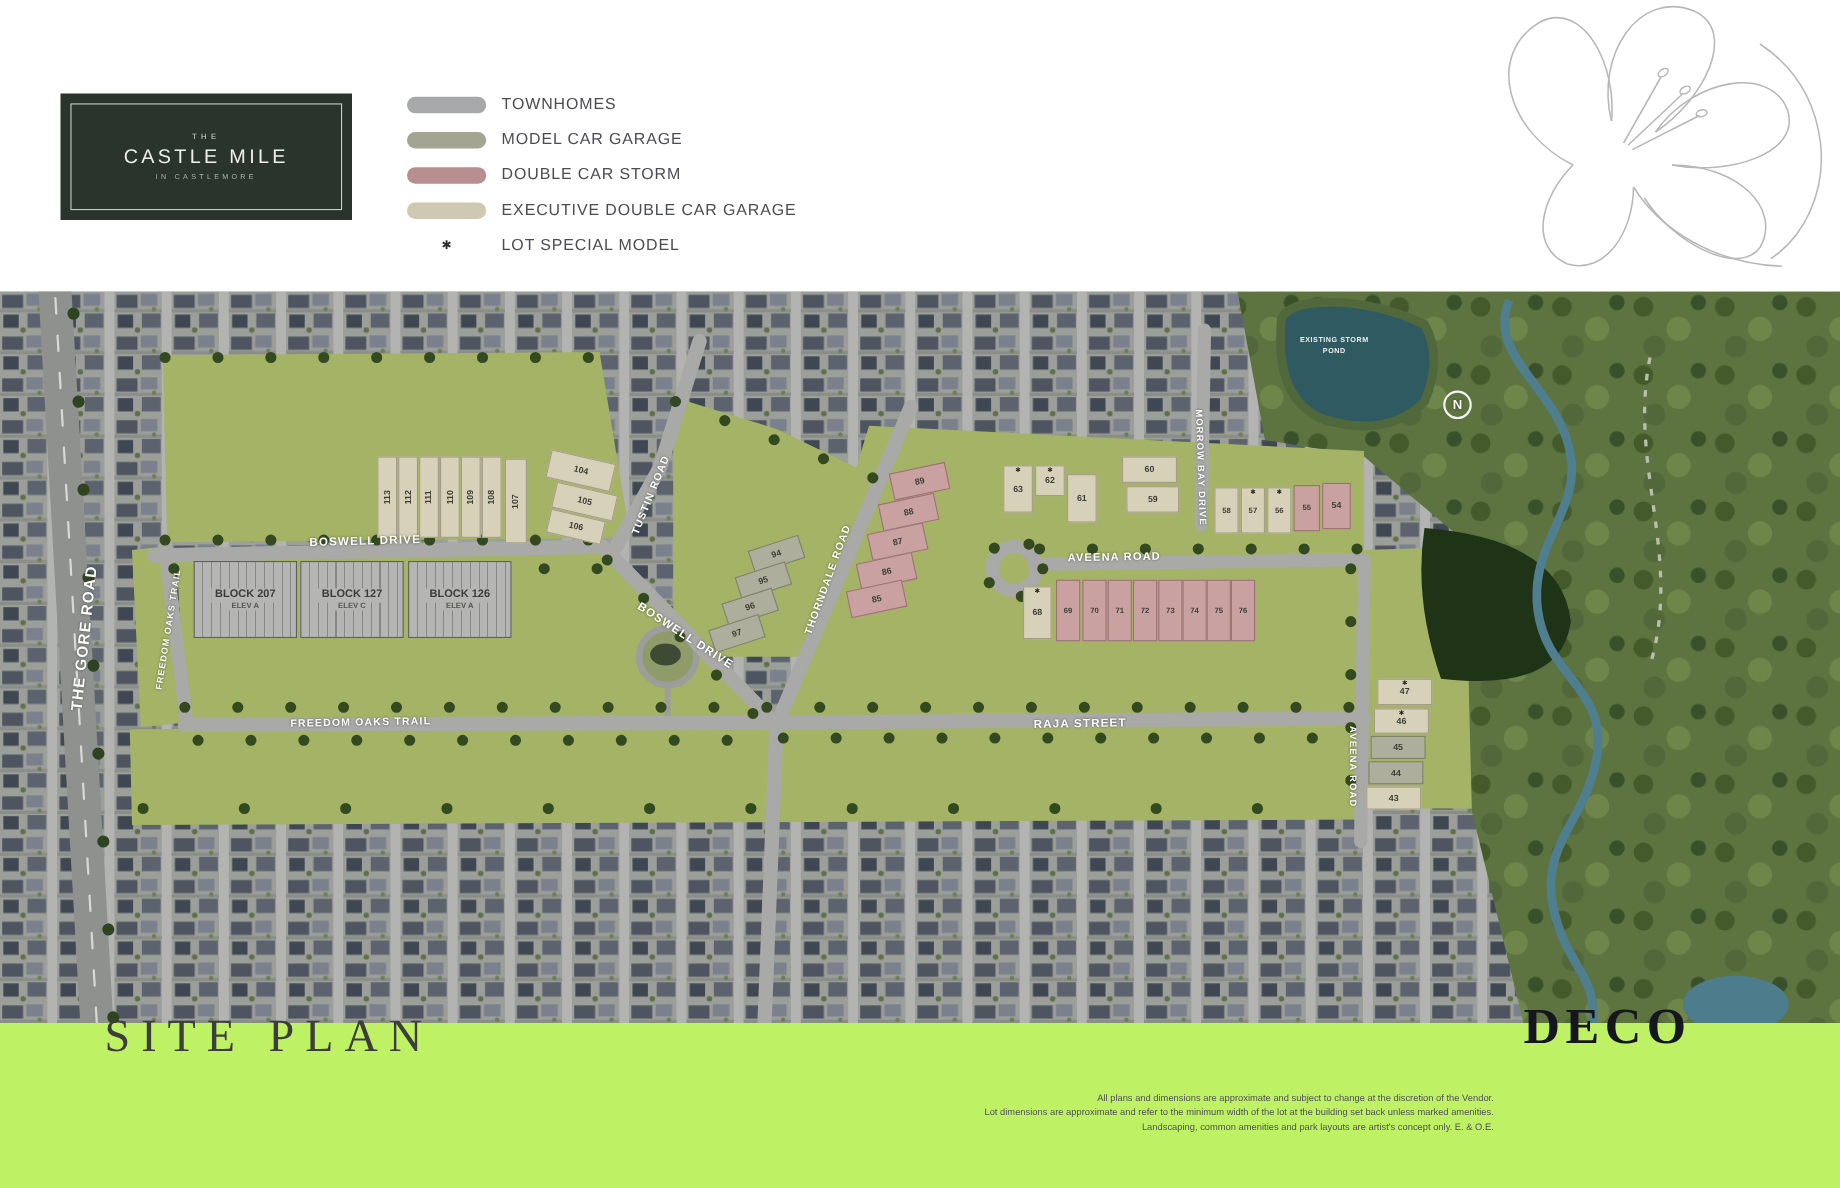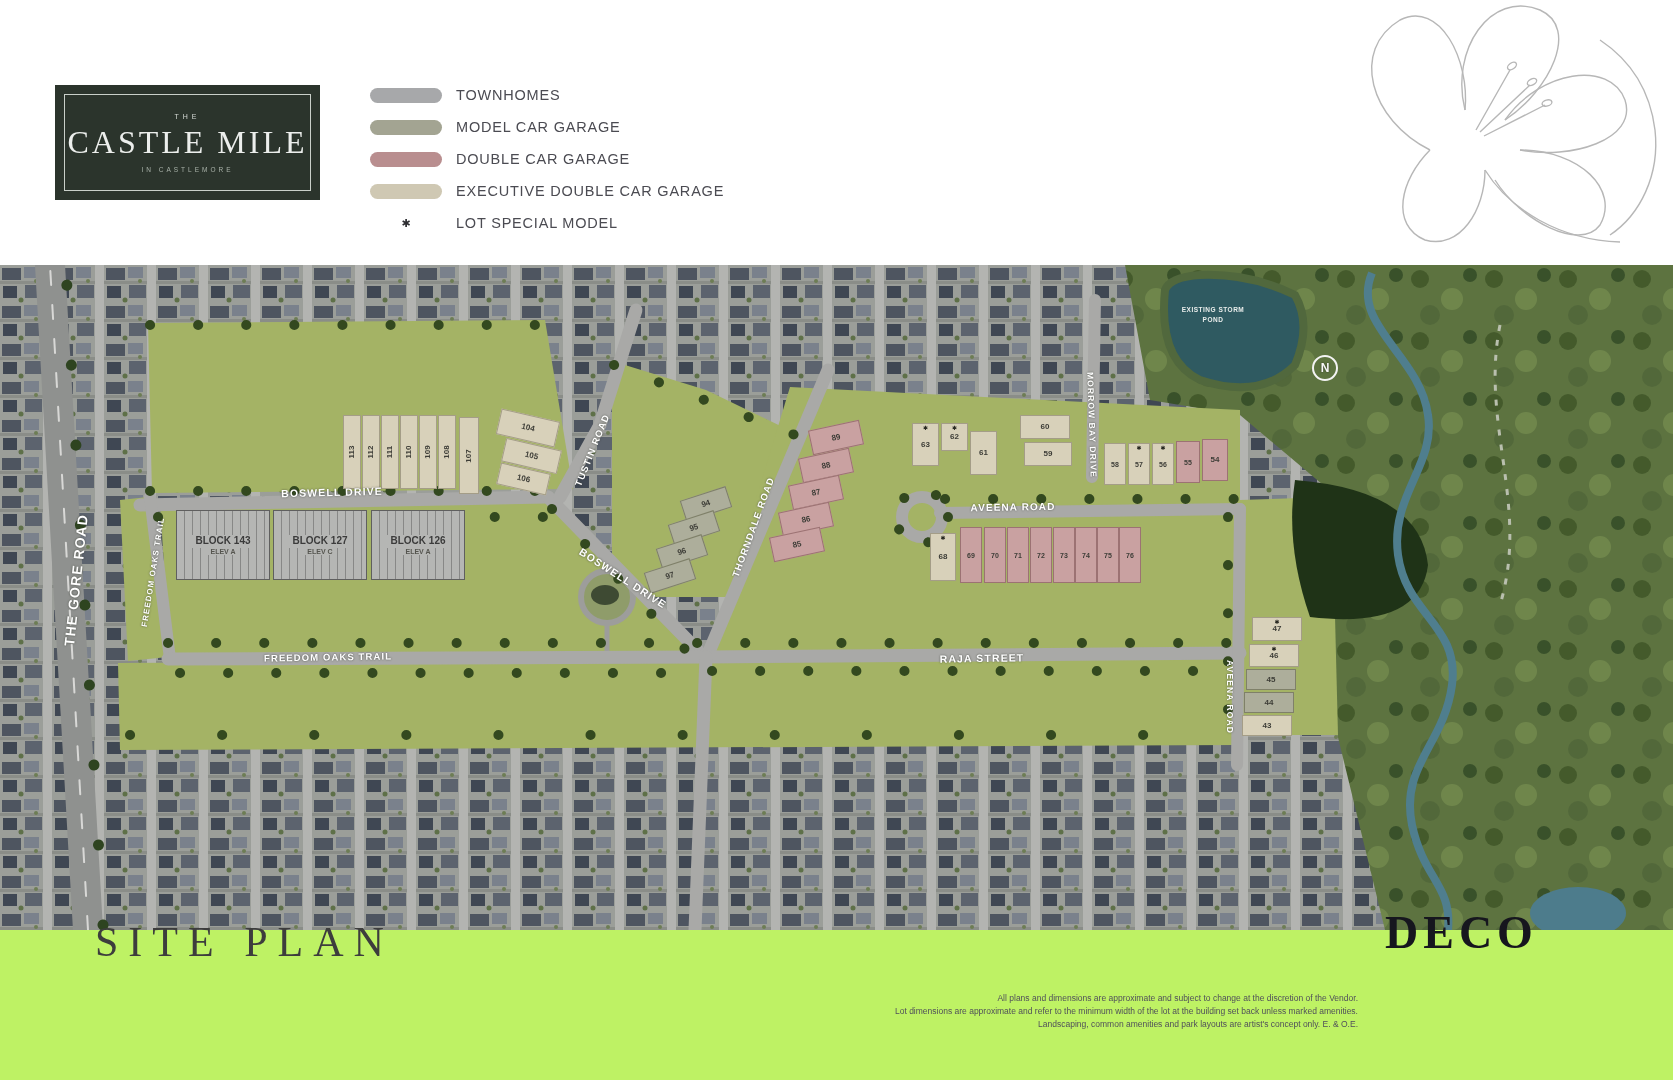--- a/index.html
+++ b/index.html
@@ -5,21 +5,21 @@
   html,body{margin:0;padding:0;background:#ffffff;}
   body{width:1673px;height:1080px;overflow:hidden;font-family:"Liberation Sans",sans-serif;}
   .page{position:relative;width:1673px;height:1080px;background:#fff;}
 
   
   .header{position:absolute;left:0;top:0;width:1673px;height:265px;background:#fff;}
   .logo{position:absolute;left:55px;top:85px;width:265px;height:115px;background:#2b342c;
         display:flex;flex-direction:column;align-items:center;justify-content:center;}
   .logo-frame{position:absolute;inset:9px;border:1px solid #c9cfc9;pointer-events:none;}
   .logo-the{font-size:7px;letter-spacing:4px;color:#d6dbd6;margin-bottom:4px;}
-  .logo-main{font-family:Liberation Serif, serif;font-size:32px;letter-spacing:3px;color:#eceeec;font-weight:400;white-space:nowrap;}
+  .logo-main{font-family:Liberation Sans, sans-serif;font-size:18px;letter-spacing:3px;color:#eceeec;font-weight:400;white-space:nowrap;}
   .logo-sub{font-size:6.5px;letter-spacing:3px;color:#a9b2a9;margin-top:5px;}
 
   .legend{position:absolute;left:370px;top:79px;margin:0;padding:0;list-style:none;}
   .legend-row{display:flex;align-items:center;height:32px;}
   .legend-swatch{width:72px;height:15px;border-radius:8px;margin-right:14px;flex:none;}
   .legend-star{width:72px;text-align:center;margin-right:14px;font-size:11px;color:#2e2e32;flex:none;line-height:15px;}
   .legend-label{font-size:14.5px;letter-spacing:.8px;color:#4b4b52;}
 
   .flower{position:absolute;left:1280px;top:0;width:393px;height:250px;}
 
@@ -75,21 +75,21 @@
         <li class="legend-row">
           <span class="legend-swatch" style="background: rgb(167, 168, 170);"></span>
           <span class="legend-label">TOWNHOMES</span>
         </li>
         <li class="legend-row">
           <span class="legend-swatch" style="background: rgb(163, 164, 146);"></span>
           <span class="legend-label">MODEL CAR GARAGE</span>
         </li>
         <li class="legend-row">
           <span class="legend-swatch" style="background: rgb(185, 142, 143);"></span>
-          <span class="legend-label">DOUBLE CAR GARAGE</span>
+          <span class="legend-label">DOUBLE CAR STORM</span>
         </li>
         <li class="legend-row">
           <span class="legend-swatch" style="background: rgb(207, 200, 179);"></span>
           <span class="legend-label">EXECUTIVE DOUBLE CAR GARAGE</span>
         </li>
         <li class="legend-row">
           <span class="legend-star">✱</span>
           <span class="legend-label">LOT SPECIAL MODEL</span>
         </li>
       </ul>
@@ -326,21 +326,21 @@
         </div>
         <div class="lot lot-single" style="left: 1244px; top: 427px; width: 50px; height: 21px;">
           <span class="lot-num">44</span>
         </div>
         <div class="lot lot-exec" style="left: 1242px; top: 450px; width: 50px; height: 21px;">
           <span class="lot-num">43</span>
         </div>
       </div>
     <div class="overlay" id="blocks">
         <div class="thblock" style="left: 176px; top: 245px;">
-          <span class="bname">BLOCK 143</span>
+          <span class="bname">BLOCK 207</span>
           <span class="belev">ELEV A</span>
         </div>
         <div class="thblock" style="left: 273px; top: 245px;">
           <span class="bname">BLOCK 127</span>
           <span class="belev">ELEV C</span>
         </div>
         <div class="thblock" style="left: 371px; top: 245px;">
           <span class="bname">BLOCK 126</span>
           <span class="belev">ELEV A</span>
         </div>

